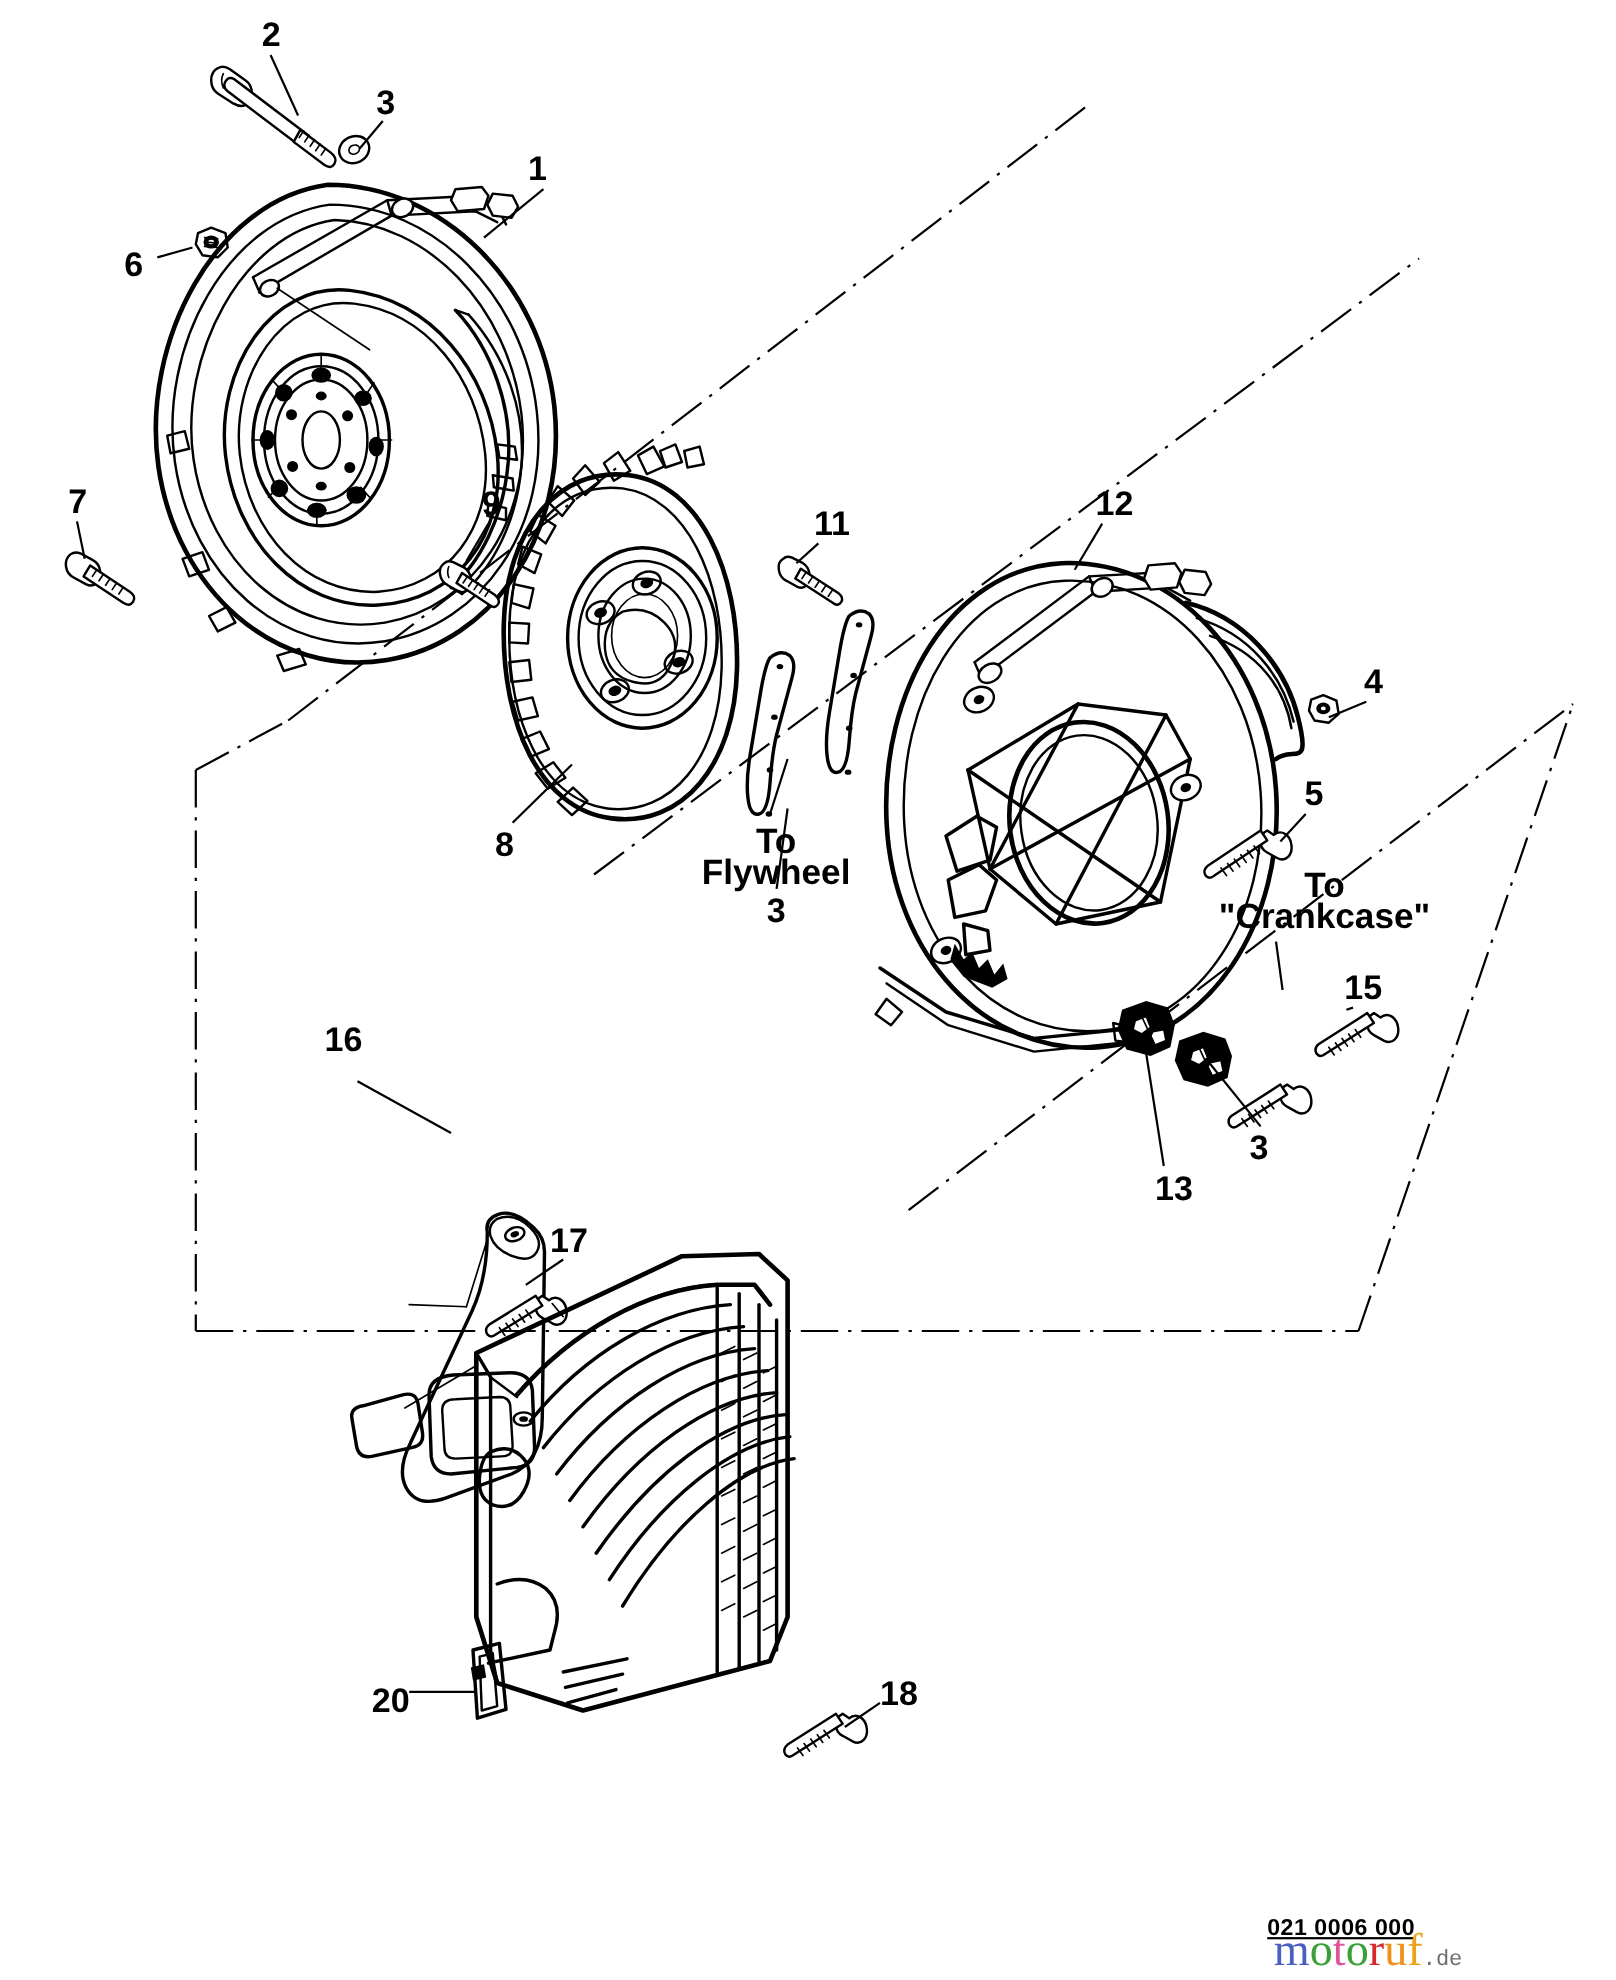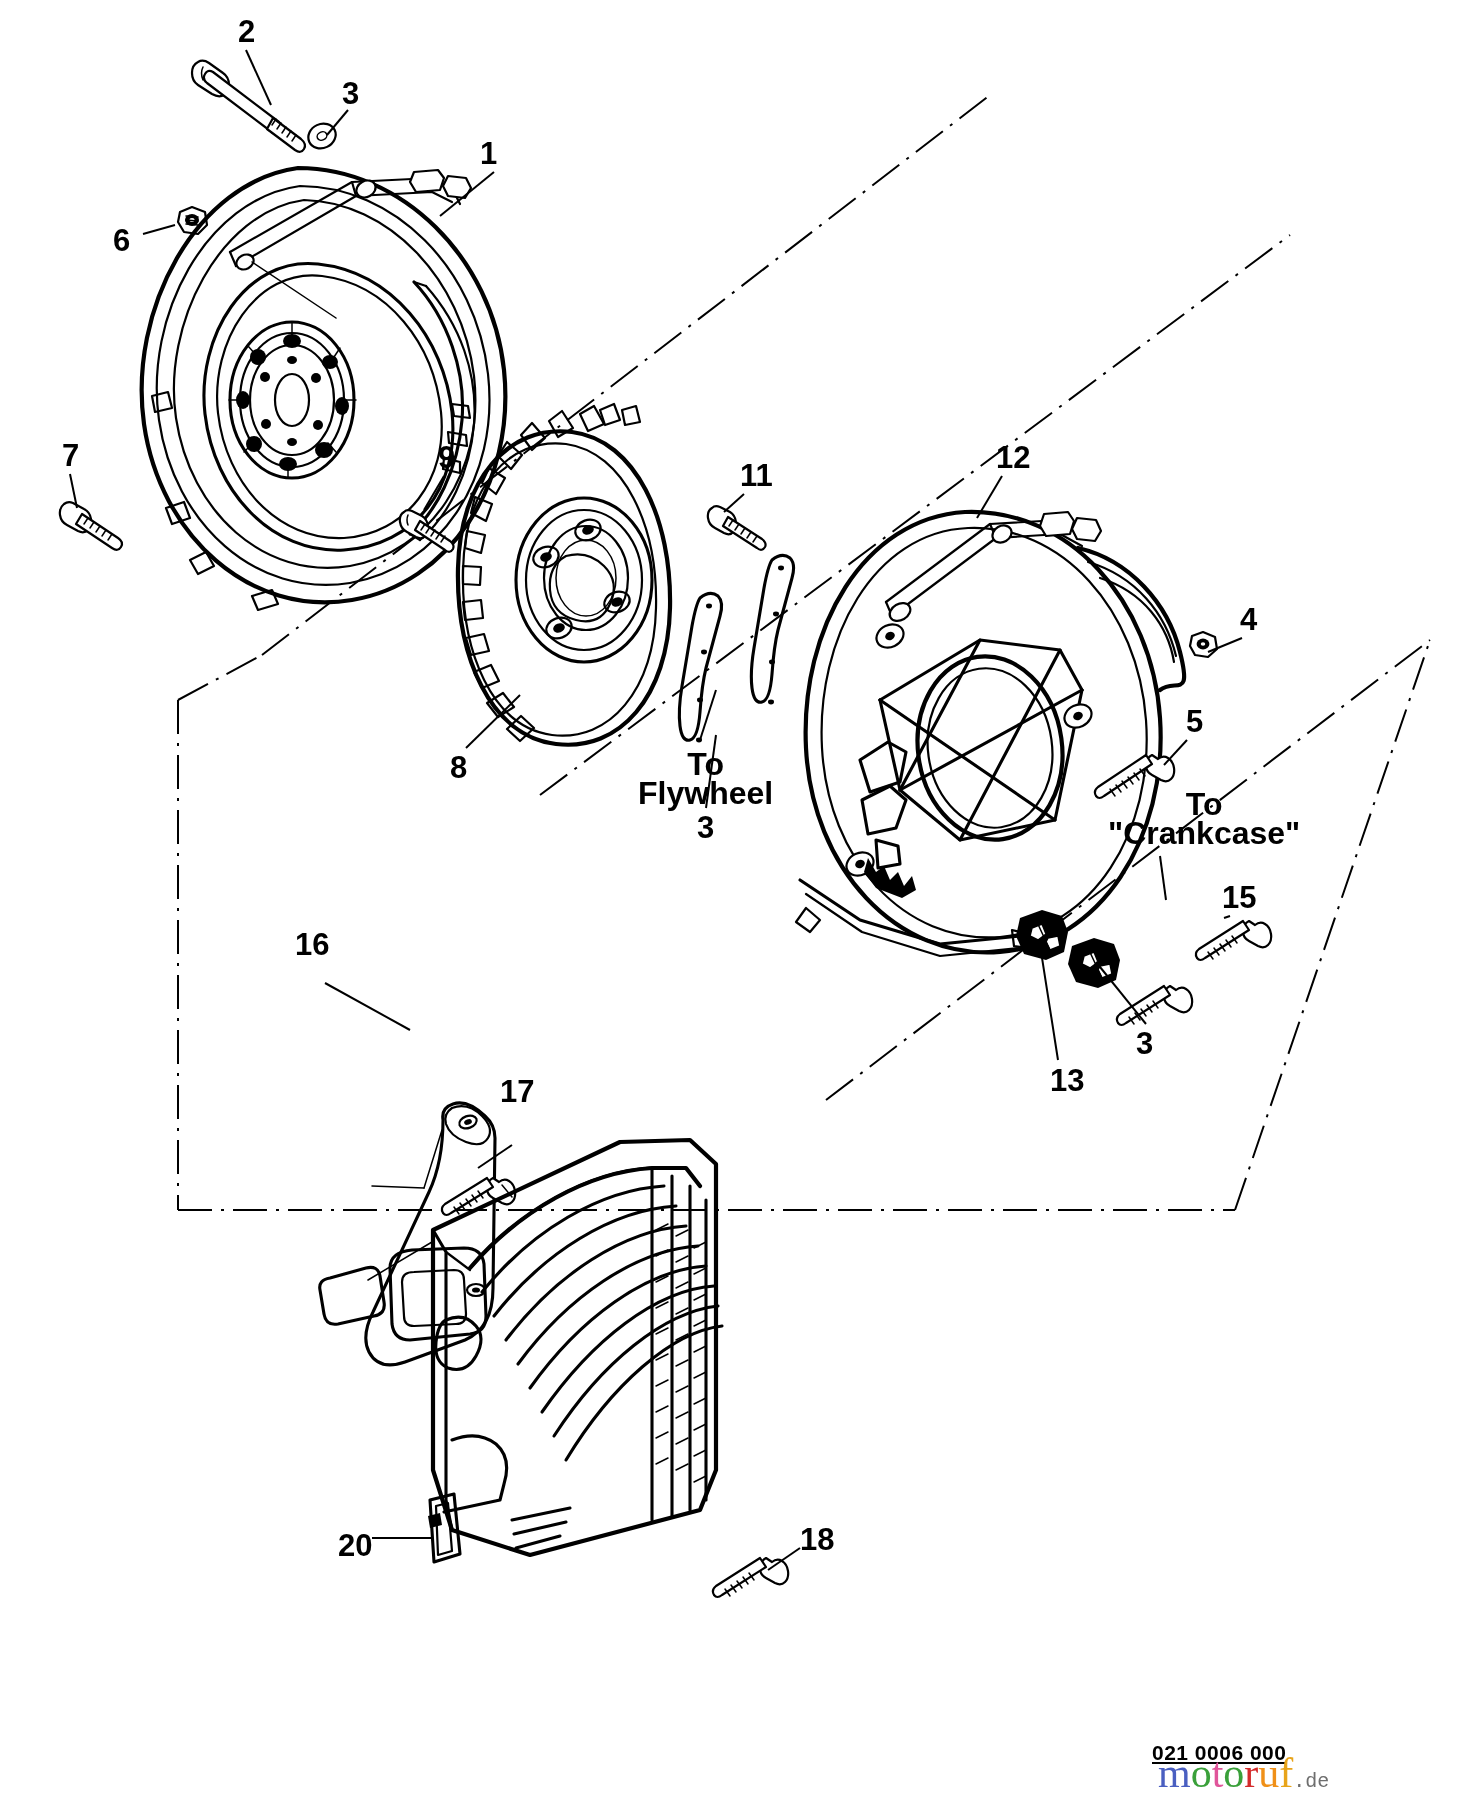--- a/index.html
+++ b/index.html
@@ -615,21 +615,21 @@
       <div class="callout" style="left: 62px; top: 440px;">7</div>
       <div class="callout" style="left: 450px; top: 752px;">8</div>
       <div class="callout" style="left: 438px; top: 442px;">9</div>
       <div class="callout" style="left: 697px; top: 812px;">3</div>
       <div class="callout" style="left: 740px; top: 460px;">11</div>
       <div class="callout" style="left: 996px; top: 442px;">12</div>
       <div class="callout" style="left: 1050px; top: 1065px;">13</div>
       <div class="callout" style="left: 1136px; top: 1028px;">3</div>
       <div class="callout" style="left: 1222px; top: 882px;">15</div>
       <div class="callout" style="left: 295px; top: 913px; margin-top: 16px;">16</div>
-      <div class="callout" style="left: 500px; top: 1076px; text-align: right;">17</div>
+      <div class="callout" style="left: 500px; top: 1112px; text-align: right;">17</div>
       <div class="callout" style="left: 338px; top: 1530px;">20</div>
       <div class="callout" style="left: 800px; top: 1524px;">18</div>
     </div>
 
   <div id="annotation-layer">
       <div class="annot" style="left: 638px; top: 750px;">
         <div>To</div>
         <div>Flywheel</div>
       </div>
       <div class="annot" style="left: 1108px; top: 790px;">

